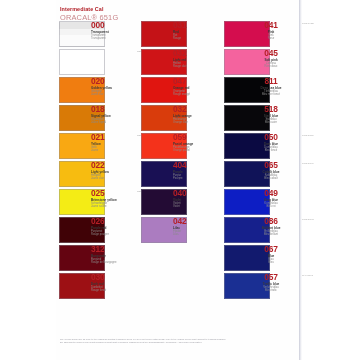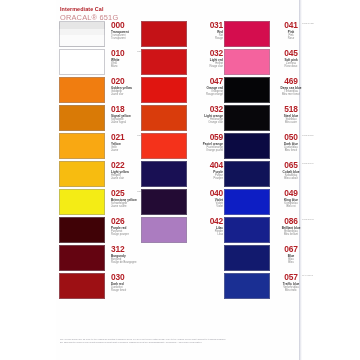--- a/index.html
+++ b/index.html
@@ -37,35 +37,35 @@
   }
   .hdr-line2{
     font-size:7.4px;font-weight:normal;color:#c8858a;
     letter-spacing:.2px;line-height:9px;
   }
   
   .column{
     position:absolute;top:21px;width:78px;
   }
   #col-0{left:59px;}
-  #col-1{left:141px;text-align:right;}
+  #col-1{left:141px;}
   #col-2{left:224px;text-align:center;}
 
   .sw-row{
     position:relative;
     width:78px;
     margin-bottom:2px;
   }
   .chip{
     width:46px;height:26px;
     box-sizing:border-box;
     border:0.4px solid rgba(140,140,150,.45);
   }
   .labels{
-    position:absolute;left:52px;top:0px;width:30px;
+    position:absolute;left:32px;top:0px;width:30px;
   }
   .code{
     font-size:8.4px;font-weight:bold;color:#b41f26;
     line-height:8.6px;letter-spacing:-.2px;
   }
   .nm-en{
     font-size:3.1px;font-weight:bold;color:#3a3a3a;
     line-height:3.6px;margin-top:1.1px;
   }
   .nm-de{
@@ -112,26 +112,20 @@
         <div class="chip transparent"></div>
         <div class="labels">
           <div class="code">000</div>
           <div class="nm-en">Transparent</div>
           <div class="nm-de">Transparent</div>
           <div class="nm-fr">Transparent</div>
         </div>
       </div>
       <div class="sw-row">
         <div class="chip white"></div>
-        <div class="labels">
-          <div class="code">010</div>
-          <div class="nm-en">White</div>
-          <div class="nm-de">Weiß</div>
-          <div class="nm-fr">Blanc</div>
-        </div>
         <div class="note">Rating 2 to 5 – 6</div>
       </div>
       <div class="sw-row">
         <div class="chip" style="background: rgb(240, 125, 16);"></div>
         <div class="labels">
           <div class="code">020</div>
           <div class="nm-en">Golden yellow</div>
           <div class="nm-de">Goldgelb</div>
           <div class="nm-fr">Jaune d'or</div>
         </div>
@@ -292,21 +286,21 @@
         <div class="labels">
           <div class="code">045</div>
           <div class="nm-en">Soft pink</div>
           <div class="nm-de">Zartrosa</div>
           <div class="nm-fr">Rose doux</div>
         </div>
       </div>
       <div class="sw-row">
         <div class="chip" style="background: rgb(5, 5, 7);"></div>
         <div class="labels">
-          <div class="code">469</div>
+          <div class="code">811</div>
           <div class="nm-en">Deep sea blue</div>
           <div class="nm-de">Tiefseeblau</div>
           <div class="nm-fr">Bleu mer foncé</div>
         </div>
       </div>
       <div class="sw-row">
         <div class="chip" style="background: rgb(8, 7, 11);"></div>
         <div class="labels">
           <div class="code">518</div>
           <div class="nm-en">Steel blue</div>

